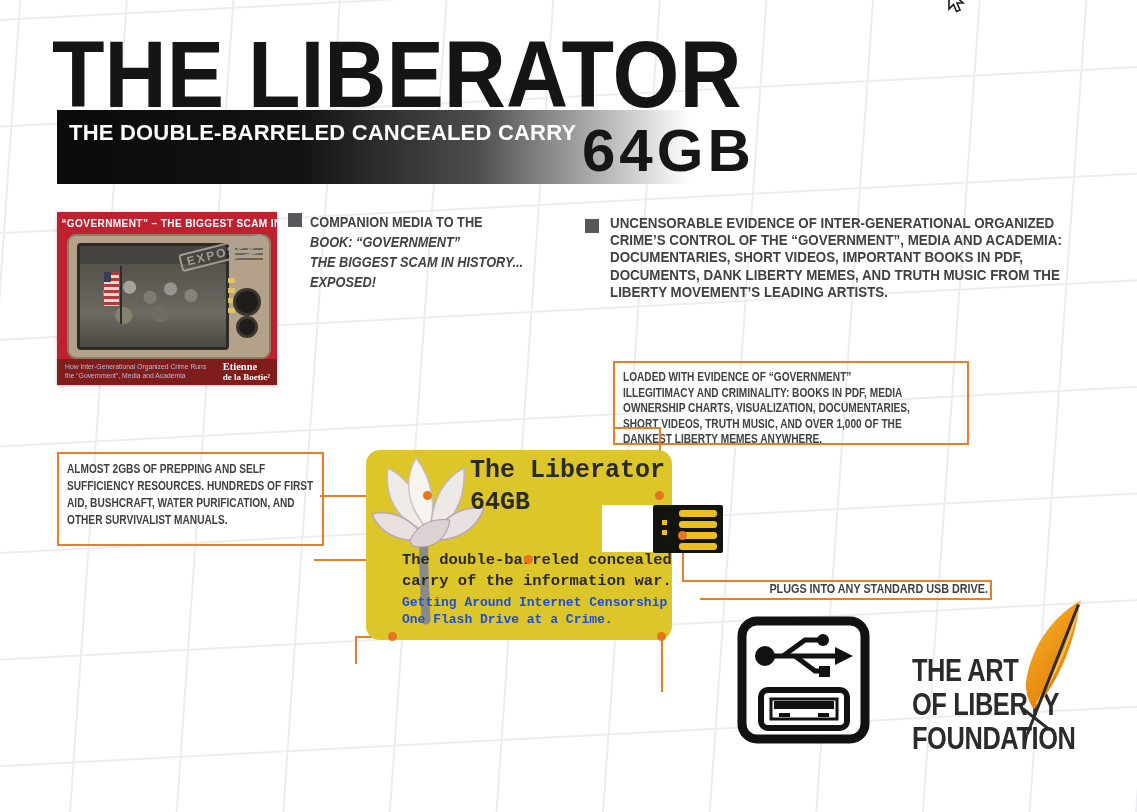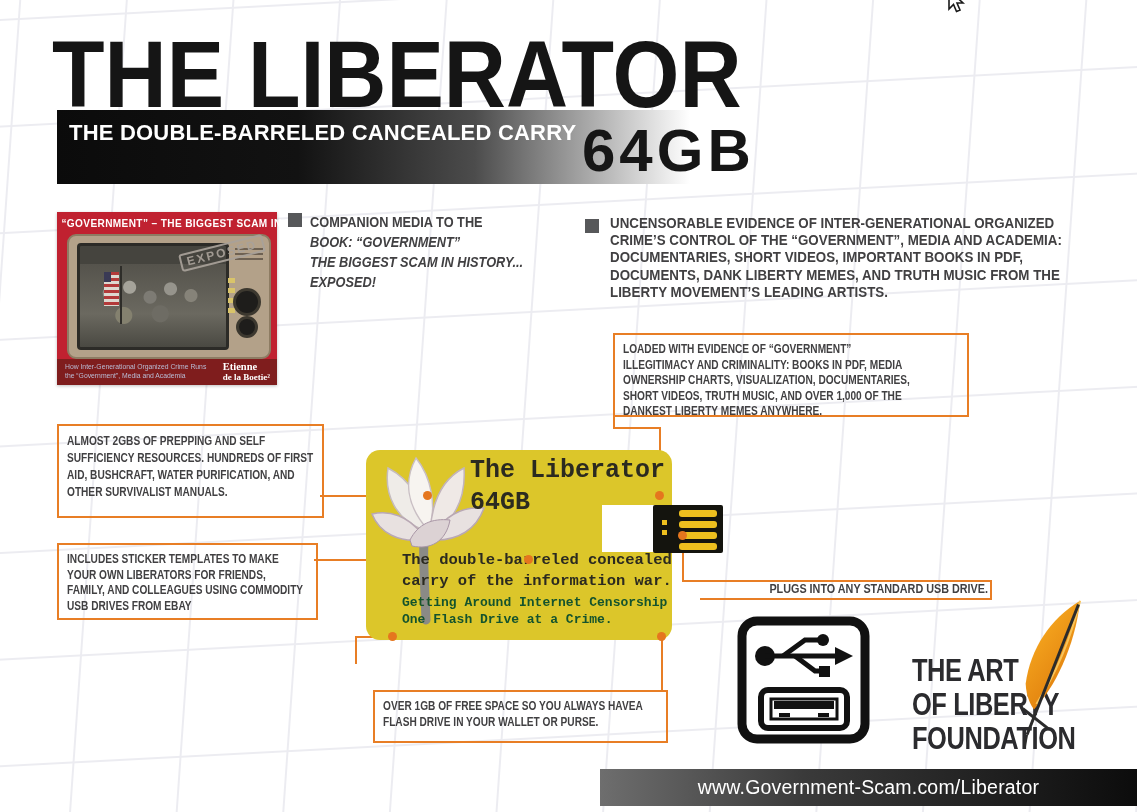--- a/index.html
+++ b/index.html
@@ -62,21 +62,21 @@
   .book-author .a2{font-size:9px;line-height:10px;}
 
   .bullet-sq{width:14px;height:14px;background:#57585a;}
   .note{color:var(--ink);font-weight:700;transform-origin:left top;}
   .note div{white-space:nowrap;}
   .companion{left:310px;top:212px;font-size:15px;line-height:20px;transform:scaleX(.85);}
   .companion div:nth-child(n+2){font-style:italic;}
   .uncensorable{left:610px;top:215px;font-size:14.5px;line-height:17.2px;transform:scaleX(.92);}
 
   .callout{border:2px solid var(--orange);color:var(--ink);font-weight:700;
-    font-size:13.5px;line-height:15.5px;padding:6px 8px;background:transparent;}
+    font-size:13.5px;line-height:15.5px;padding:6px 8px;background:transparent;margin-top:28px;}
   .callout div{white-space:nowrap;transform:scaleX(.75);transform-origin:left top;}
   .co-loaded{left:613px;top:333px;width:336px;height:68px;}
   .co-prepping{left:57px;top:424px;width:247px;height:78px;line-height:17px;}
   .co-stickers{left:57px;top:543px;width:241px;height:61px;}
   .co-safe{left:57px;top:662px;width:290px;height:49px;}
   .co-free{left:373px;top:690px;width:275px;height:37px;}
   .plugs-text{right:149px;top:580px;width:300px;text-align:right;color:var(--ink);
     font-weight:700;font-size:13.5px;line-height:18px;white-space:nowrap;
     transform:scaleX(.8);transform-origin:right top;}
 
@@ -85,21 +85,21 @@
   .dot{position:absolute;width:9px;height:9px;border-radius:50%;background:var(--dot);z-index:6;}
 
   .card{left:366px;top:450px;width:306px;height:190px;background:#dcc62a;border-radius:14px;z-index:3;}
   .card-title{position:absolute;left:104px;top:6px;font-family:"Liberation Mono",monospace;
     font-weight:700;font-size:25px;color:#2b2a20;white-space:nowrap;}
   .card-cap{position:absolute;left:104px;top:38px;font-family:"Liberation Mono",monospace;
     font-weight:700;font-size:25px;color:#2b2a20;}
   .card-tag{position:absolute;left:36px;top:100px;font-family:"Liberation Mono",monospace;
     font-weight:700;font-size:15.5px;line-height:21px;color:#2b2a20;white-space:nowrap;}
   .card-sub{position:absolute;left:36px;top:144px;font-family:"Liberation Mono",monospace;
-    font-weight:700;font-size:13px;line-height:17px;color:#14532d;white-space:nowrap;}
+    font-weight:700;font-size:13px;line-height:17px;color:#1d4ed8;white-space:nowrap;}
   .card-notch{position:absolute;left:236px;top:55px;width:53px;height:47px;background:#ffffff;}
   .chip{left:653px;top:505px;width:70px;height:48px;background:#14140e;border-radius:2px;z-index:4;}
   .chip-bar{position:absolute;left:26px;width:38px;height:7px;border-radius:3px;background:#edbf1e;}
   .chip-dot{position:absolute;left:9px;width:5px;height:5px;background:#edbf1e;}
 
   .usb-icon{left:737px;top:616px;z-index:2;}
   .logo-text{left:912px;top:654px;font-size:31px;font-weight:700;color:#2b2b2e;
     line-height:34px;transform:scaleX(.82);transform-origin:left top;letter-spacing:-.5px;}
   .logo-text div{white-space:nowrap;}
   .feather{left:988px;top:588px;z-index:1;}
@@ -177,30 +177,20 @@
       <div>OWNERSHIP CHARTS, VISUALIZATION, DOCUMENTARIES,</div>
       <div>SHORT VIDEOS, TRUTH MUSIC, AND OVER 1,000 OF THE</div>
       <div>DANKEST LIBERTY MEMES ANYWHERE.</div>
     </div>
   <div class="abs callout co-prepping" style="line-height:17px">
       <div>ALMOST 2GBS OF PREPPING AND SELF</div>
       <div>SUFFICIENCY RESOURCES. HUNDREDS OF FIRST</div>
       <div>AID, BUSHCRAFT,  WATER PURIFICATION, AND</div>
       <div>OTHER SURVIVALIST MANUALS.</div>
     </div>
-  <div class="abs callout co-stickers">
-      <div>INCLUDES STICKER TEMPLATES TO MAKE</div>
-      <div>YOUR OWN LIBERATORS FOR FRIENDS,</div>
-      <div>FAMILY, AND COLLEAGUES USING COMMODITY</div>
-      <div>USB DRIVES FROM EBAY</div>
-    </div>
-  <div class="abs callout co-free">
-      <div>OVER 1GB OF FREE SPACE SO YOU ALWAYS HAVEA</div>
-      <div>FLASH DRIVE IN YOUR WALLET OR PURSE.</div>
-    </div>
   <div class="abs plugs-text">PLUGS INTO ANY STANDARD USB DRIVE.</div>
 
   <div class="hline" style="left:320px;top:495px;width:107px"></div>
   <div class="hline" style="left:314px;top:559px;width:214px"></div>
   <div class="hline" style="left:355px;top:636px;width:38px"></div>
   <div class="vline" style="left:355px;top:636px;height:28px"></div>
   <div class="vline" style="left:661px;top:640px;height:52px"></div>
   <div class="vline" style="left:613px;top:413px;height:16px"></div>
   <div class="hline" style="left:613px;top:427px;width:48px"></div>
   <div class="vline" style="left:659px;top:427px;height:70px"></div>
@@ -278,20 +268,17 @@
     </defs>
     <g transform="rotate(24 60 85)">
       <path d="M60 6 C40 34 34 70 44 104 C50 116 58 122 62 124 C72 96 74 50 60 6 Z" fill="url(#fg)"></path>
       <path d="M60 6 C66 40 68 80 62 118" fill="none" stroke="#f8c45a" stroke-width="2"></path>
       <line x1="60" y1="10" x2="66" y2="150" stroke="#2b2b2b" stroke-width="3"></line>
       <line x1="52" y1="128" x2="84" y2="136" stroke="#2b2b2b" stroke-width="3"></line>
       <line x1="66" y1="150" x2="69" y2="162" stroke="#2b2b2b" stroke-width="2"></line>
     </g>
   </svg>
 
-  <div class="abs footer-bar">
-    <div class="footer-url">www.Government-Scam.com/Liberator</div>
-  </div>
 
   <svg class="abs cursor" width="22" height="24" viewBox="0 0 22 24">
     <path d="M4 0 L4 19 L8.5 14.5 L11.5 21.5 L15 20 L12 13 L18 13 Z" fill="#ffffff" stroke="#1a1a1a" stroke-width="1.6"></path>
   </svg>
 </div>
 
 </body></html>

